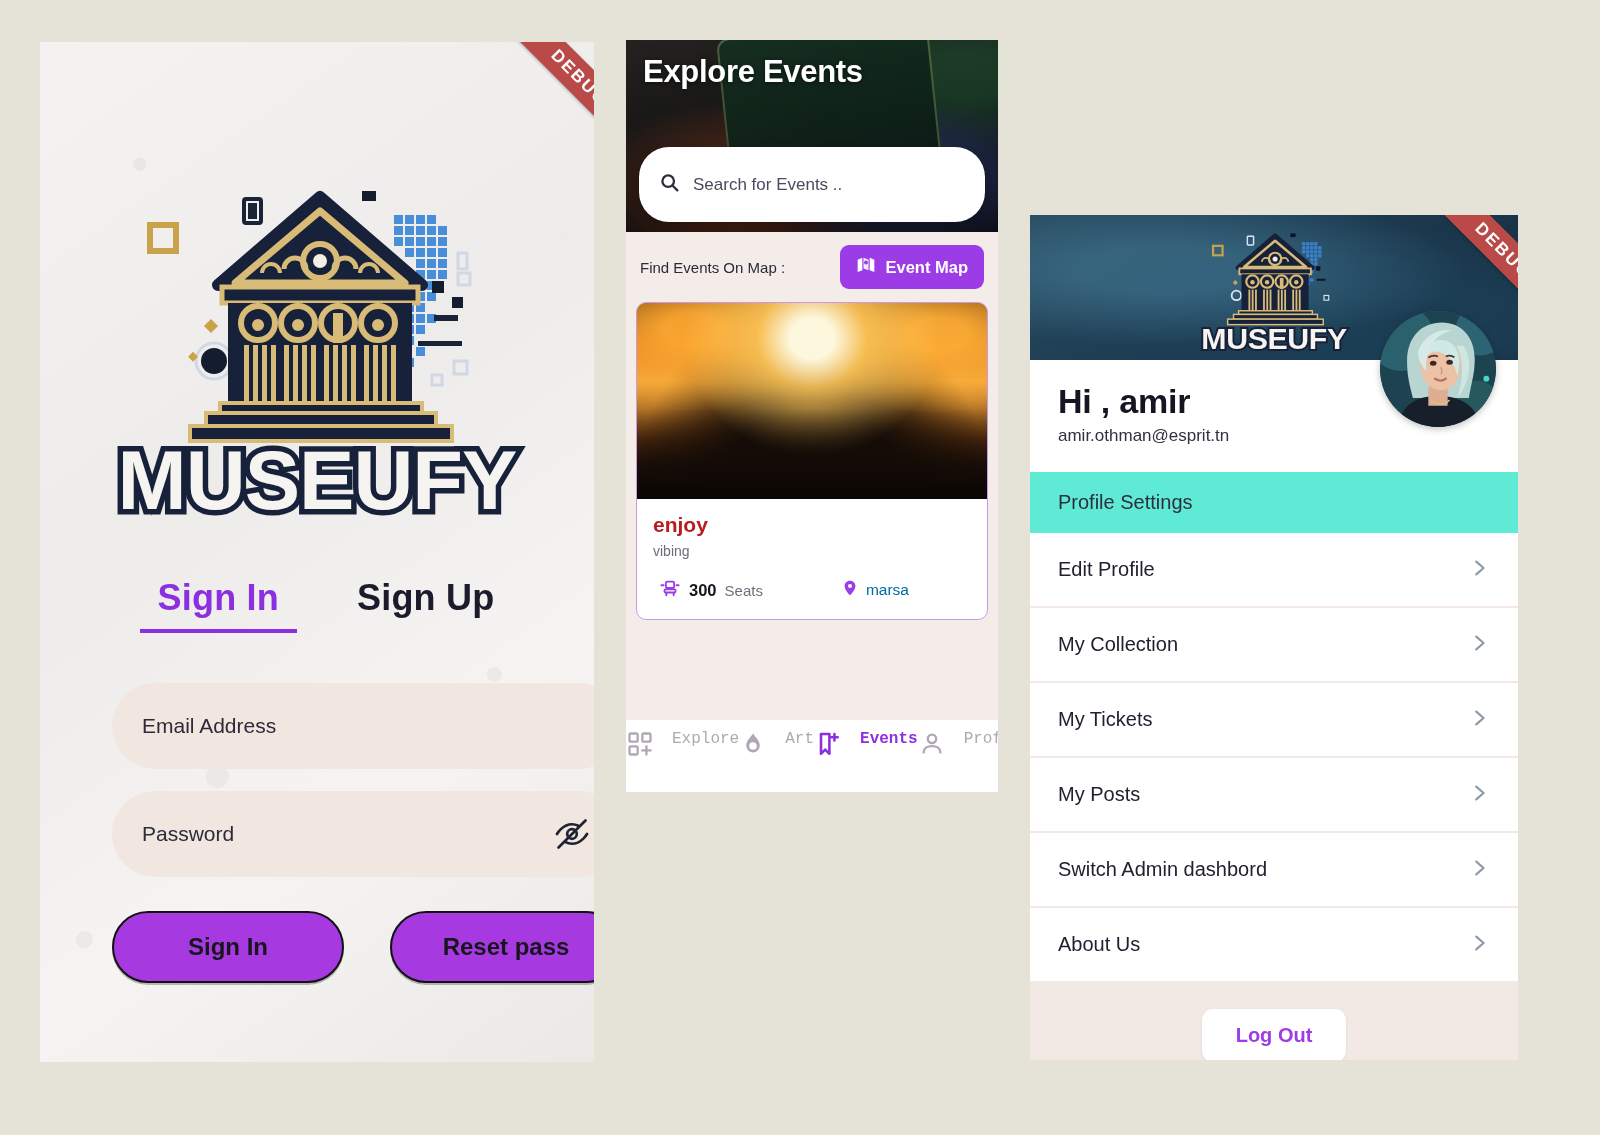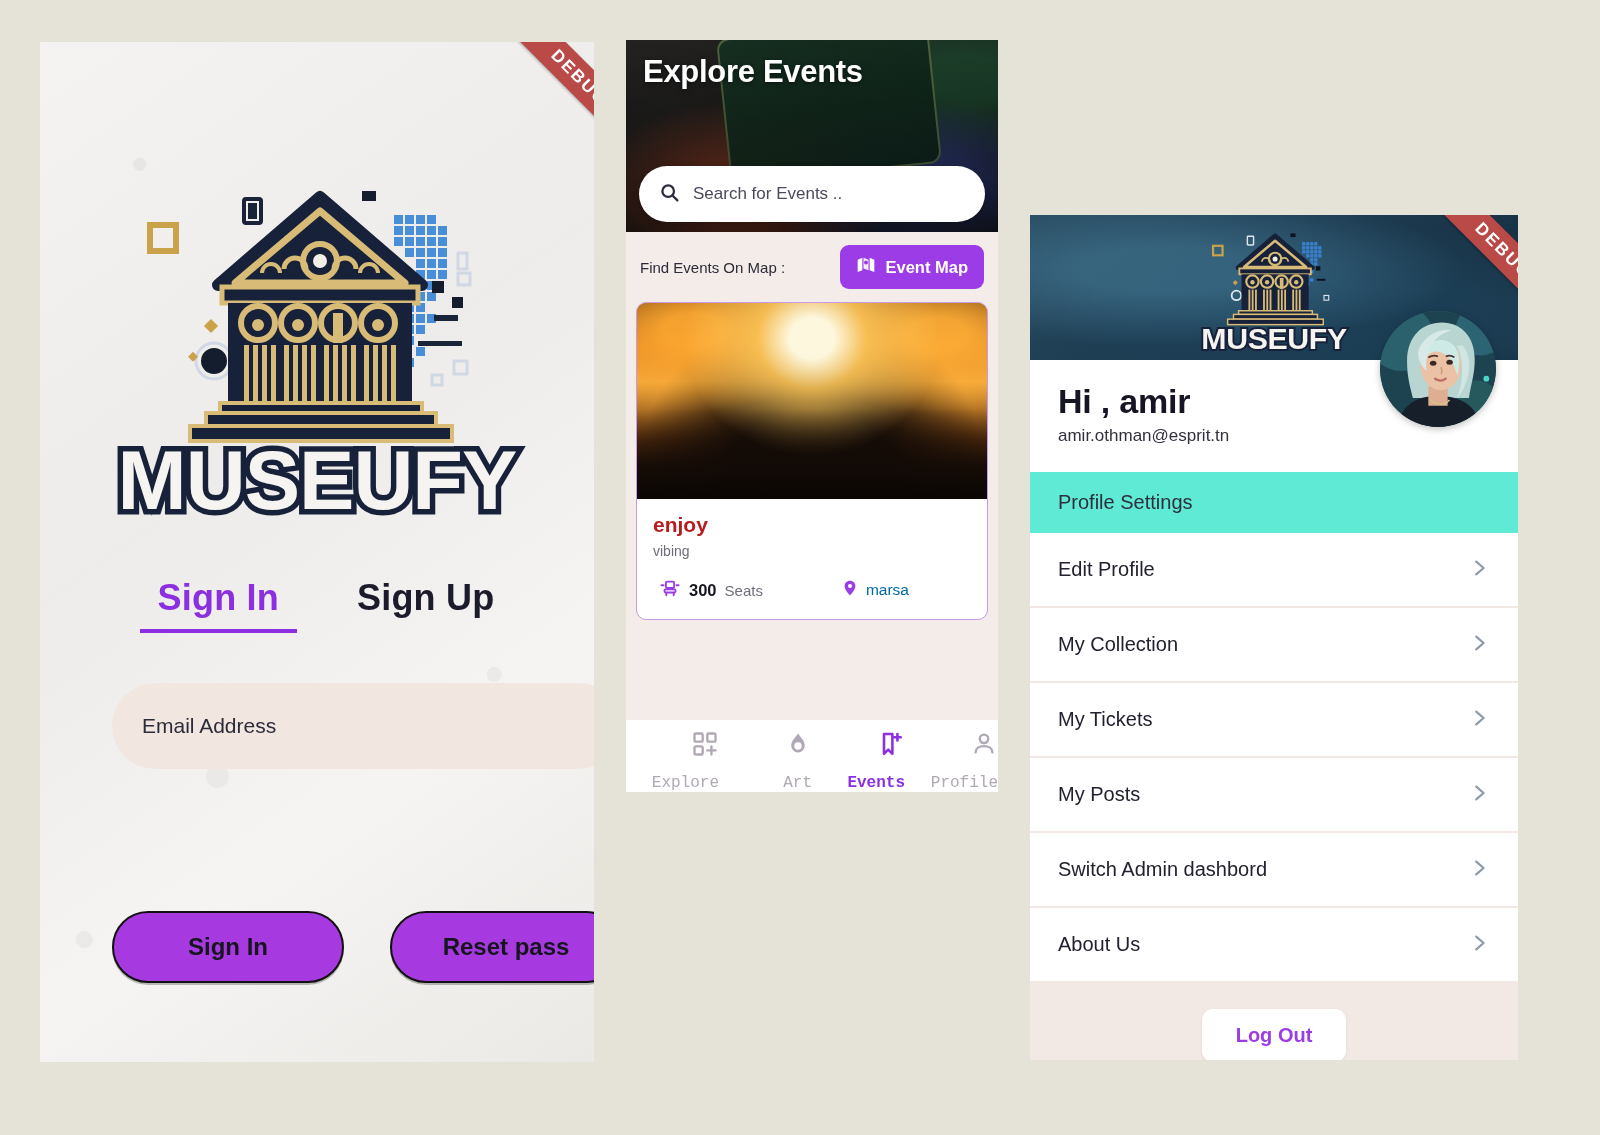--- a/index.html
+++ b/index.html
@@ -92,21 +92,21 @@
     content:""; position:absolute; inset:0;
     background: linear-gradient(180deg, rgba(0,0,0,.18), rgba(0,0,0,.45));
   }
   .ev-h-text { position:absolute; z-index:3; left:17px; top:14px; }
   .ev-title { color:#fff; font-size:31px; font-weight:700; letter-spacing:-.3px;
               text-shadow: 0 1px 4px rgba(0,0,0,.55); }
   .ev-sub { color:#efefef; font-size:13.5px; line-height:17px; margin-top:5px;
             text-shadow: 0 1px 3px rgba(0,0,0,.6); }
   .search-bar {
     position:absolute; z-index:4; left:13px; right:13px; bottom:10px;
-    height:56px; background:#fff; border-radius:30px;
+    height:75px; background:#fff; border-radius:30px;
     display:flex; align-items:center; padding:0 20px; gap:13px;
     box-shadow: 0 2px 6px rgba(0,0,0,.25);
   }
   .search-ph { color:#4a4a5e; font-size:17px; }
 
   .map-row { height:70px; display:flex; align-items:center; padding:0 14px; }
   .map-row-label { font-size:15px; color:#2b2b38; }
   .map-btn {
     margin-left:auto; background:#9b3ce6; color:#fff; border-radius:9px;
     height:44px; padding:0 16px; display:flex; align-items:center; gap:9px;
@@ -138,22 +138,22 @@
   .meta-item { display:flex; align-items:center; gap:8px; }
   .meta-seats-num { font-size:16.5px; font-weight:700; color:#16151d; }
   .meta-seats-lbl { font-size:15px; color:#6f6f7c; }
   .meta-loc { font-size:15.5px; color:#0369a1; margin-left:auto; display:flex;
               align-items:center; gap:7px; padding-right:56px; }
 
   .bottom-nav {
     position:absolute; left:0; right:0; bottom:0; height:72px; background:#fff;
     display:flex; align-items:flex-start; padding-top:10px;
   }
-  .nav-item { flex:1; display:flex; flex-direction:column; align-items:flex-end;
-              gap:12px; cursor:pointer; }
+  .nav-item { flex:1; display:flex; flex-direction:row; align-items:flex-start;
+              gap:18px; cursor:pointer; }
   .nav-label { font-size:16px; color:#b0a8b4; font-family:"Liberation Mono", monospace; }
   .nav-item.active .nav-label { color:#8b2fe0; font-weight:700; }
 
   
   #profile-panel { left:1030px; top:215px; width:488px; height:845px;
                    background:#f2e8e4; }
   .pf-banner {
     position:relative; height:145px; overflow:hidden;
     background:
       radial-gradient(ellipse at 28% 38%, rgba(80,140,170,.45) 0 18%, rgba(0,0,0,0) 60%),
@@ -326,20 +326,31 @@
 
     <div class="tabs">
       <div class="tab active">Sign In</div>
       <div class="tab">Sign Up</div>
     </div>
 
     <div class="field" id="email-field">
       <span class="field-label">Email Address</span>
     </div>
 
+    <div class="field" id="password-field">
+      <span class="field-label">Password</span>
+      <span class="eye-btn">
+        <svg width="36" height="36" viewBox="0 0 24 24" fill="none" stroke="#1f2233" stroke-width="1.8" stroke-linecap="round" stroke-linejoin="round">
+          <path d="M2 12s3.6-6.5 10-6.5c1.6 0 3 .4 4.2 1"></path>
+          <path d="M22 12s-3.6 6.5-10 6.5c-1.7 0-3.2-.45-4.4-1.1"></path>
+          <circle cx="12" cy="12" r="3.2"></circle>
+          <line x1="3" y1="21" x2="21" y2="3"></line>
+        </svg>
+      </span>
+    </div>
 
     <div class="auth-buttons">
       <div class="pill-btn">Sign In</div>
       <div class="pill-btn">Reset pass</div>
     </div>
   </div>
 
   <div class="panel" id="events-panel">
 
     <div class="ev-header">

